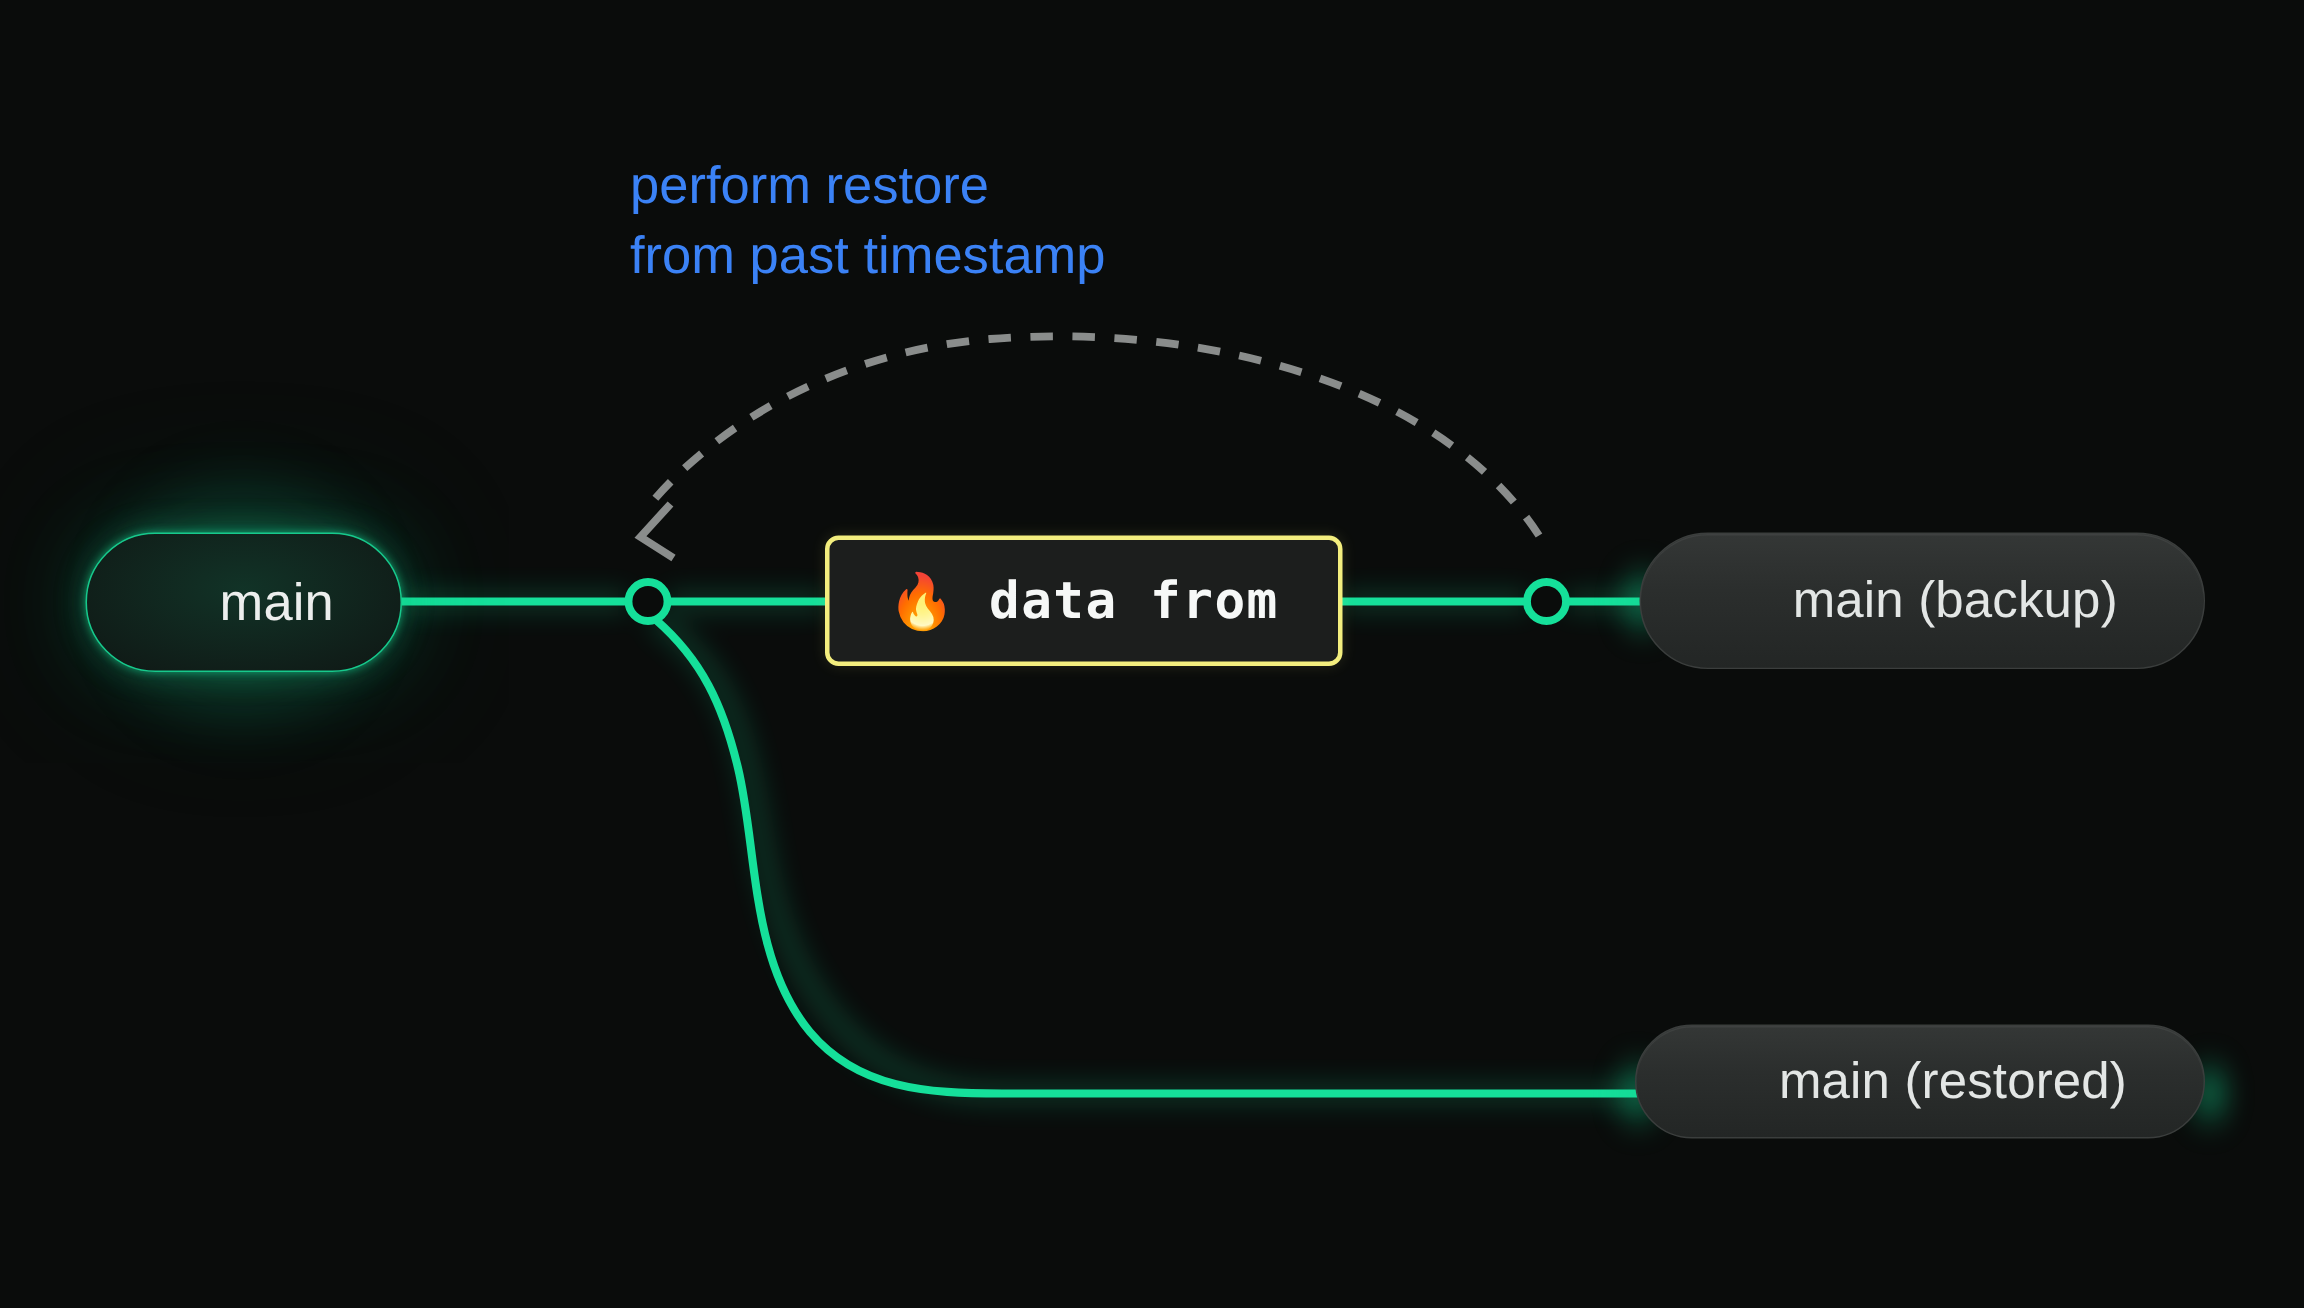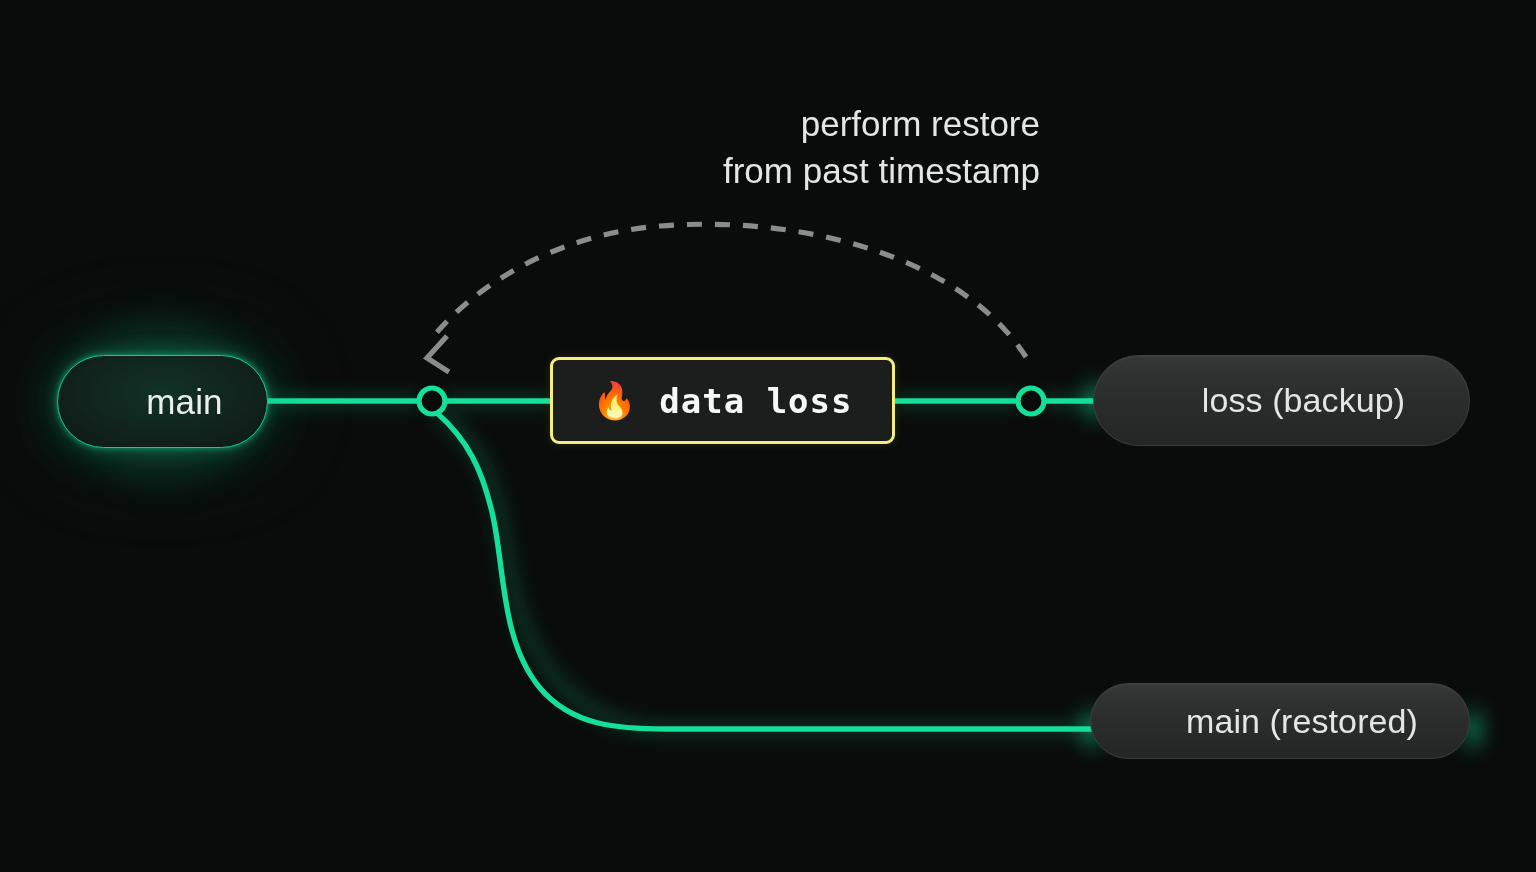--- a/index.html
+++ b/index.html
@@ -134,22 +134,22 @@
     color: #f6f8f7;
     letter-spacing: 1px;
   }
 
   
   #annotation {
     position: absolute;
     left: 420px;
     top: 101px;
     width: 620px;
-    text-align: right;
-    color: #e5e5e5;
+    text-align: left;
+    color: #3b82f6;
     font-size: 35px;
     line-height: 1.33;
     white-space: pre-line;
     user-select: none;
   }
 </style>
 </head>
 <body>
 
 <div id="stage">
@@ -205,26 +205,26 @@
 
   <div id="annotation">perform restore
 from past timestamp</div>
 
   <div id="node-main" class="node">
     <span>main</span>
   </div>
 
   <div id="node-dataloss">
     <span id="dataloss-emoji">🔥</span>
-    <span id="dataloss-label">data loss</span>
+    <span id="dataloss-label">data from</span>
   </div>
 
   <div class="edge-glow" id="glow-backup-l"></div>
   <div id="node-backup" class="node node-gray">
-    <span>loss (backup)</span>
+    <span>main (backup)</span>
   </div>
 
   <div class="edge-glow" id="glow-restored-l"></div>
   <div class="edge-glow" id="glow-restored-r"></div>
   <div id="node-restored" class="node node-gray">
     <span>main (restored)</span>
   </div>
 
 </div>
 

